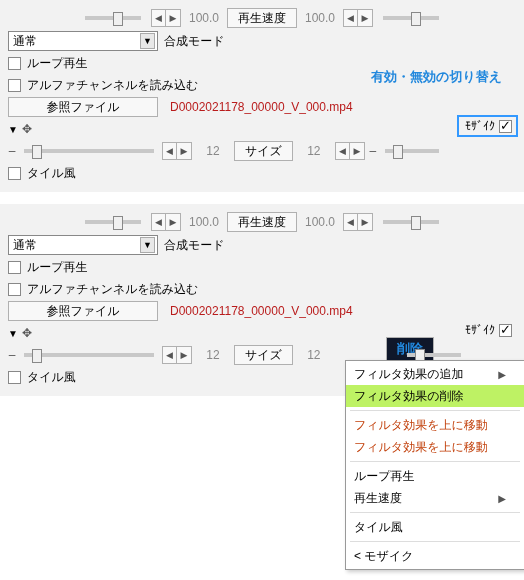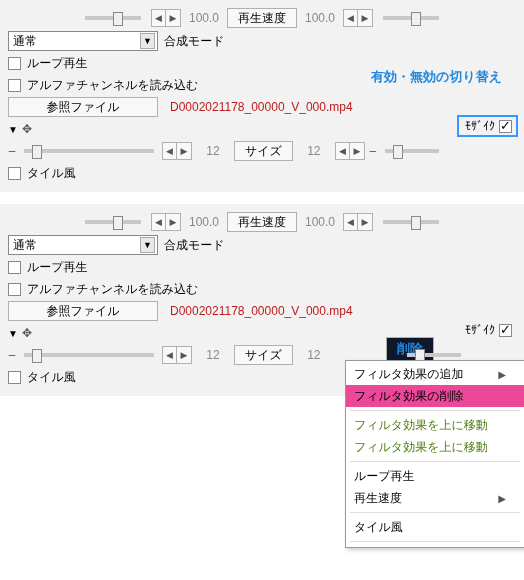--- a/index.html
+++ b/index.html
@@ -28,22 +28,22 @@
   .long-slider { flex:0 0 130px; height:4px; background:#c8c8c8; position:relative; margin:0 4px;}
   .long-slider::after { content:""; position:absolute; left:8px; top:-4px; width:8px; height:12px; background:#f0f0f0; border:1px solid #888;}
   .mosaic-box { position:absolute; display:flex; align-items:center; gap:4px; padding:2px 4px 2px 6px;}
   .mosaic-box.hl { border:2px solid #3399ff;}
   .cbcheck { width:13px; height:13px; border:1px solid #888; background:#fff; position:relative; display:inline-block;}
   .cbcheck.checked::after { content:"✓"; position:absolute; top:-3px; left:0; font-size:13px; color:#000;}
   .annotation { position:absolute; color:#2288dd; font-weight:bold; font-size:13px; }
   .overlay-del { position:absolute; background:#0f172a; border:1px solid #b0b0b0; padding:2px 10px; color:#2288dd; font-weight:bold; font-size:13px;margin-left:41px;}
   .ctx-menu { position:absolute; background:#fff; border:1px solid #999; box-shadow:2px 2px 4px rgba(0,0,0,0.2); width:180px; z-index:100; padding:2px 0;}
   .ctx-item { height:22px; display:flex; align-items:center; justify-content:space-between; padding:0 18px 0 8px; cursor:default;}
-  .ctx-item.sel { background:#ec4899;}
-  .ctx-item.dis { color:#4d7c0f;}
+  .ctx-item.sel { background:#bef264;}
+  .ctx-item.dis { color:#c2410c;}
   .ctx-sep { height:1px; background:#ddd; margin:3px 4px;}
   .ctx-sub { font-size:10px; color:#555;}
   .sm-slider { width:54px; height:4px; background:#c8c8c8; position:relative; margin:0 4px;}
   .sm-slider::after { content:""; position:absolute; left:8px; top:-4px; width:8px; height:12px; background:#f0f0f0; border:1px solid #888;}
 </style>
 </head>
 <body>
 
 <div class="panel">
   <div class="speed-row">
@@ -196,13 +196,16 @@
     </div>
   <div class="ctx-item">
       <span>再生速度</span>
       <span class="ctx-sub">▶</span>
     </div>
   <div class="ctx-sep"></div>
   <div class="ctx-item">
       <span>タイル風</span>
     </div>
   <div class="ctx-sep"></div>
+  <div class="ctx-item">
+      <span>&lt; モザイク</span>
+    </div>
 </div>
 
 </body></html>

